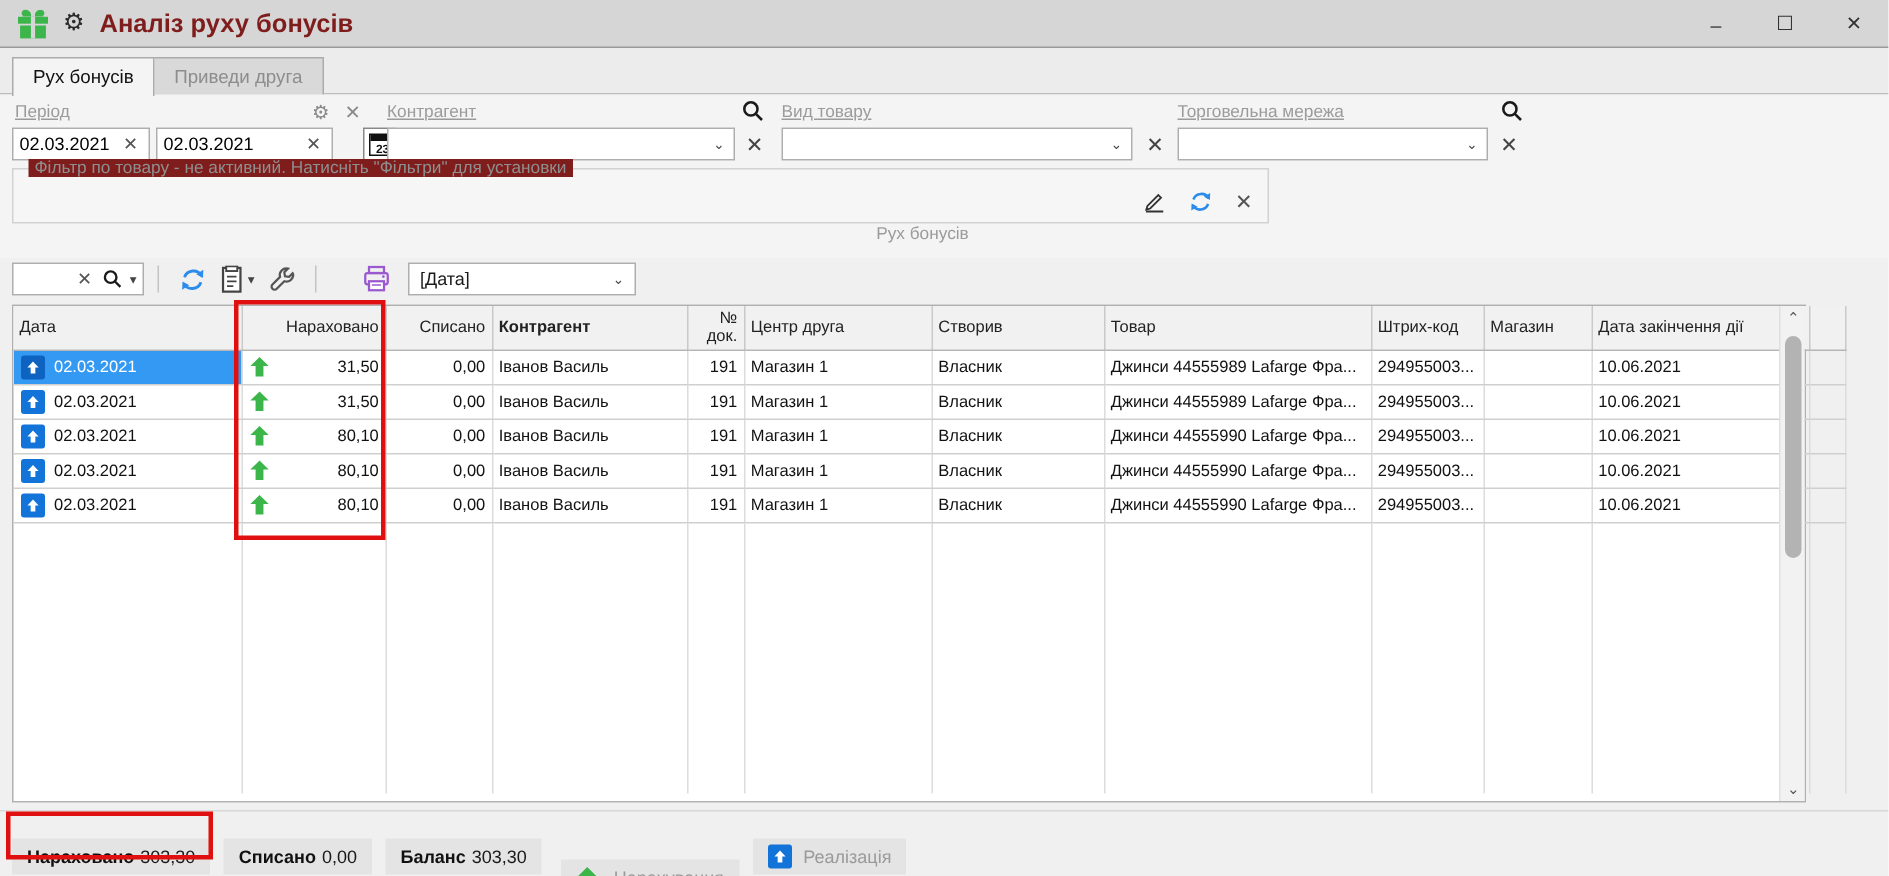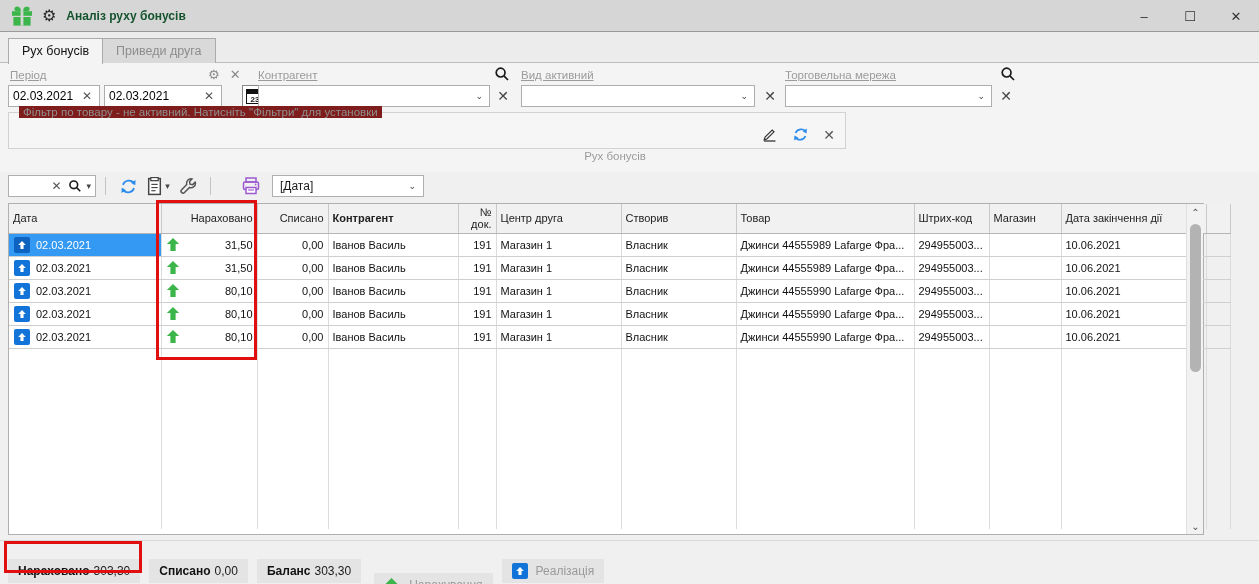--- a/index.html
+++ b/index.html
@@ -11,21 +11,21 @@
     font-size:11px; color:#1a1a1a;
   }
   
   .titlebar {
     position:absolute; left:0; top:0; width:1259px; height:32px;
     background:#d6d6d6; border-bottom:1px solid #9a9a9a;
     display:flex; align-items:center; padding-left:10px;
   }
   .titlebar .gift { width:24px; height:24px; margin-right:8px; }
   .titlebar .gearglyph { font-size:16px; color:#2b2b2b; margin-right:10px; line-height:1; }
-  .titlebar .wtitle { font-weight:bold; font-size:12px; color:#14532d; }
+  .titlebar .wtitle { font-weight:bold; font-size:17px; color:#7f1d1d; }
   .wcontrols { position:absolute; right:0; top:0; height:32px; display:flex; }
   .wbtn { width:46px; height:32px; display:flex; align-items:center; justify-content:center;
           font-size:13px; color:#333; cursor:default; }
   
   .tabbar { position:absolute; left:0; top:32px; width:1259px; height:31px;
             padding:5px 0 0 8px; border-bottom:1px solid #bdbdbd; background:#ececec; }
   .tab { display:inline-block; padding:5px 13px 6px; font-size:12.5px;
          border:1px solid #ababab; border-bottom:none; position:relative; top:1px; }
   .tab.active { background:#f4f4f4; color:#111; z-index:2; }
   .tab.inactive { background:#d9d9d9; color:#8d8d8d; border-left:none; }
@@ -159,21 +159,21 @@
         <circle cx="6.6" cy="6.6" r="4.4" fill="none" stroke="#1a1a1a" stroke-width="1.7"></circle>
         <line x1="9.9" y1="9.9" x2="14" y2="14" stroke="#1a1a1a" stroke-width="1.7"></line>
       </svg>
   </span>
   <div class="combo finputrow" style="left:258px; width:232px;">
     <span class="val"></span>
     <span class="ddarrow">⌄</span>
   </div>
   <div class="xbtn" style="left:494px;">✕</div>
 
-  <span class="flabel" style="left:521px;">Вид активний</span>
+  <span class="flabel" style="left:521px;">Вид товару</span>
   <div class="combo finputrow" style="left:521px; width:234px;">
     <span class="val"></span>
     <span class="ddarrow">⌄</span>
   </div>
   <div class="xbtn" style="left:761px;">✕</div>
 
   <span class="flabel" style="left:785px;">Торговельна мережа</span>
   <span class="qicon" style="left:1000px;">
     <svg width="16" height="16" viewBox="0 0 16 16">
         <circle cx="6.6" cy="6.6" r="4.4" fill="none" stroke="#1a1a1a" stroke-width="1.7"></circle>

